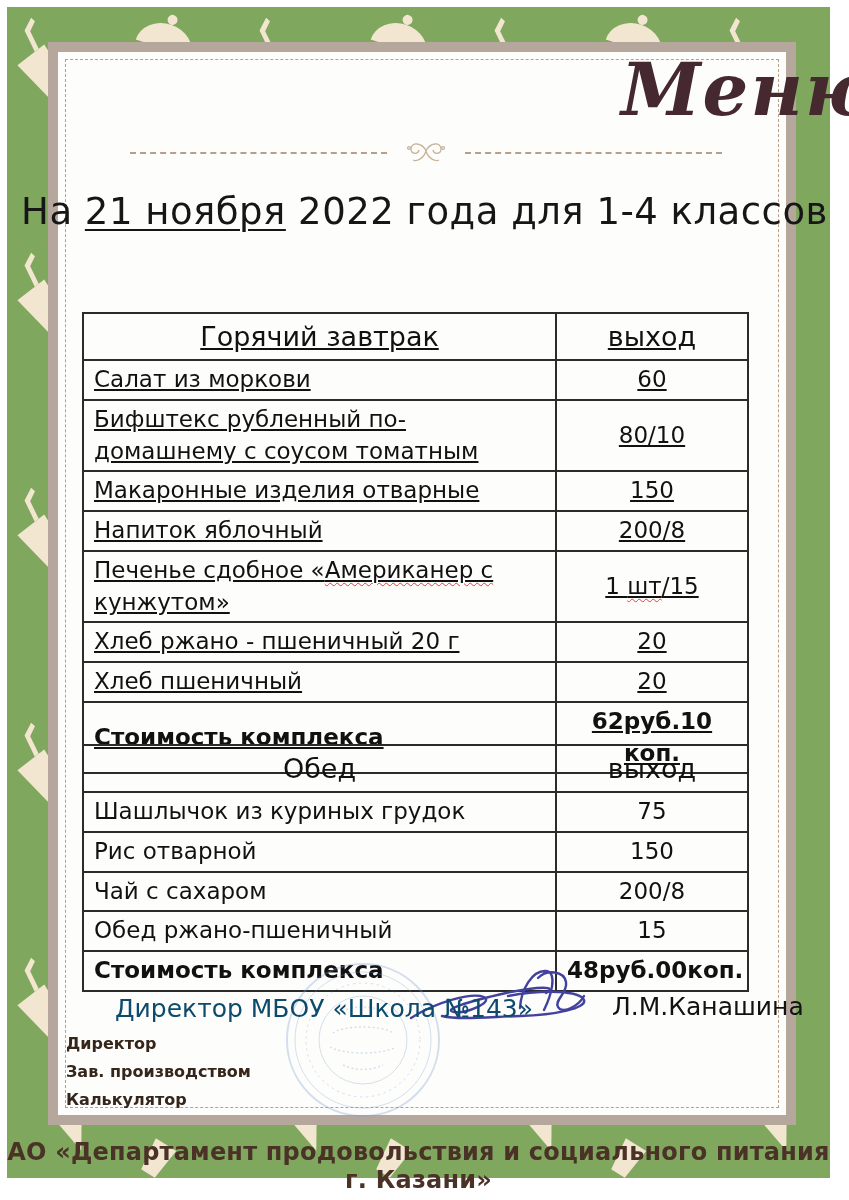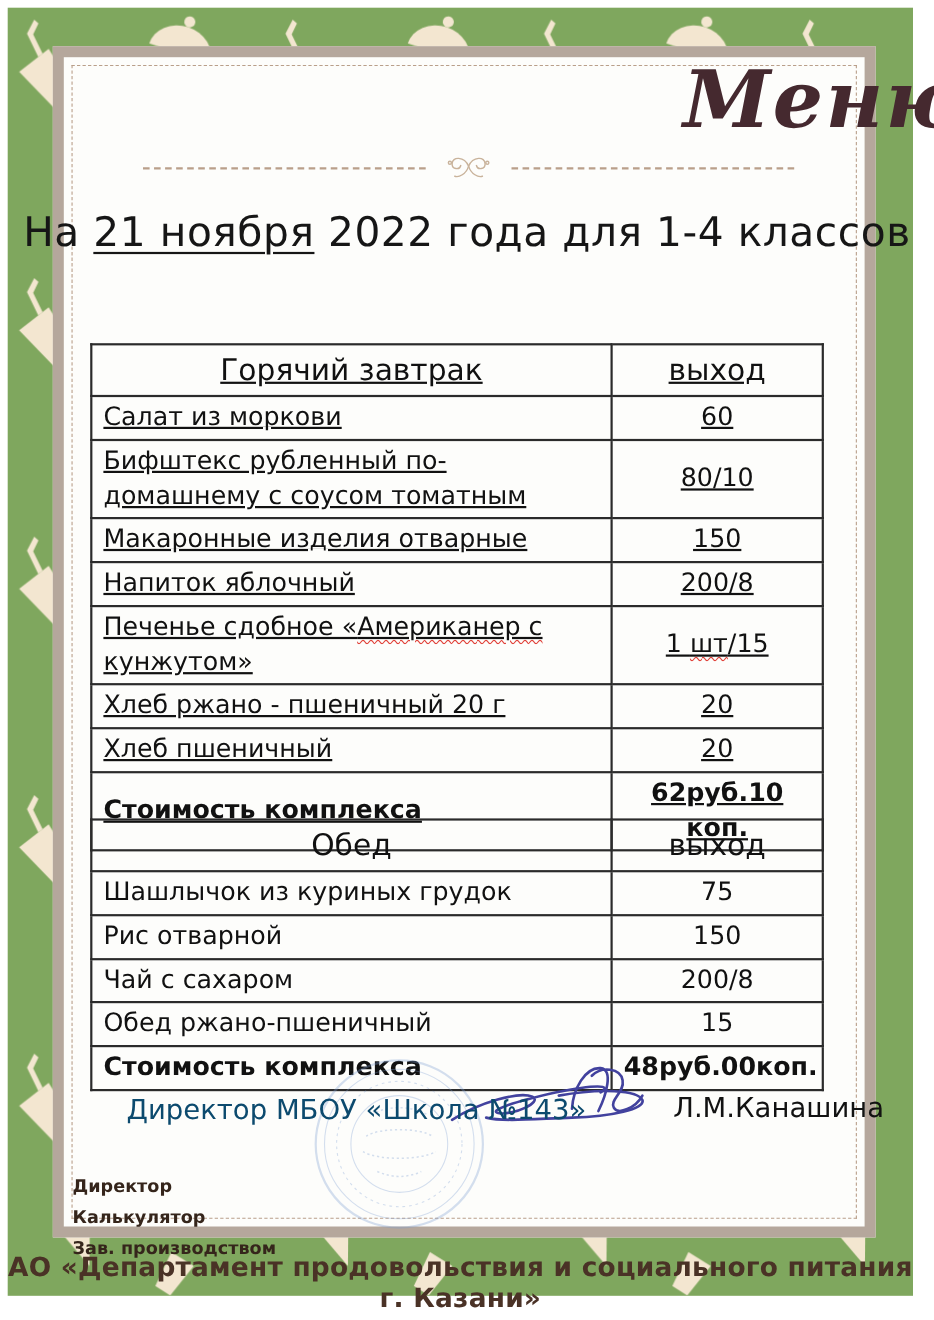--- a/index.html
+++ b/index.html
@@ -33,21 +33,21 @@
   .menu-table td.out{text-align:center;}
   .menu-table tr.total td{font-weight:bold;}
   .wavy{text-decoration:underline;text-decoration-style:wavy;
         text-decoration-color:var(--c-wavy_red,#e04038);text-decoration-thickness:1px;
         text-underline-offset:4px;}
   
   .sig-role{position:absolute;left:115px;top:994px;font-size:25px;color:#0c4a6e;}
   .sig-name{position:absolute;left:612px;top:992px;font-size:25px;color:#121212;}
   .stamp{position:absolute;left:278px;top:955px;opacity:.32;}
   .autograph{position:absolute;left:408px;top:962px;}
-  .roles{position:absolute;left:66px;top:1065px;font-size:16px;font-weight:bold;
+  .roles{position:absolute;left:66px;top:1030px;font-size:16px;font-weight:bold;
         color:#35251b;line-height:28px;}
   .roles div{height:28px;}
   
   .banner{position:absolute;left:0px;top:1131px;width:823px;text-align:center;
         font-size:24px;font-weight:bold;color:var(--c-banner,#4a3226);letter-spacing:.2px;}
 </style>
 </head>
 <body>
 
 <div class="page">
@@ -214,17 +214,17 @@
       <path d="M112,46 C113,28 124,8 138,9 C150,10 143,34 136,48 M130,16 C139,7 156,9 158,20 C160,31 146,38 150,45 C154,52 170,45 176,34"></path>
       <path d="M100,34 C138,27 172,29 176,38 C179,46 148,53 112,54 C80,55 50,58 34,54"></path>
     </g>
   </svg>
 
   <div class="sig-role">Директор МБОУ «Школа №143»</div>
   <div class="sig-name">Л.М.Канашина</div>
 
   <div class="roles">
     <div>Директор</div>
+    <div>Зав. производством</div>
     <div>Калькулятор</div>
-    <div>Зав. производством</div>
   </div>
 
 </div>
 
 </body></html>

